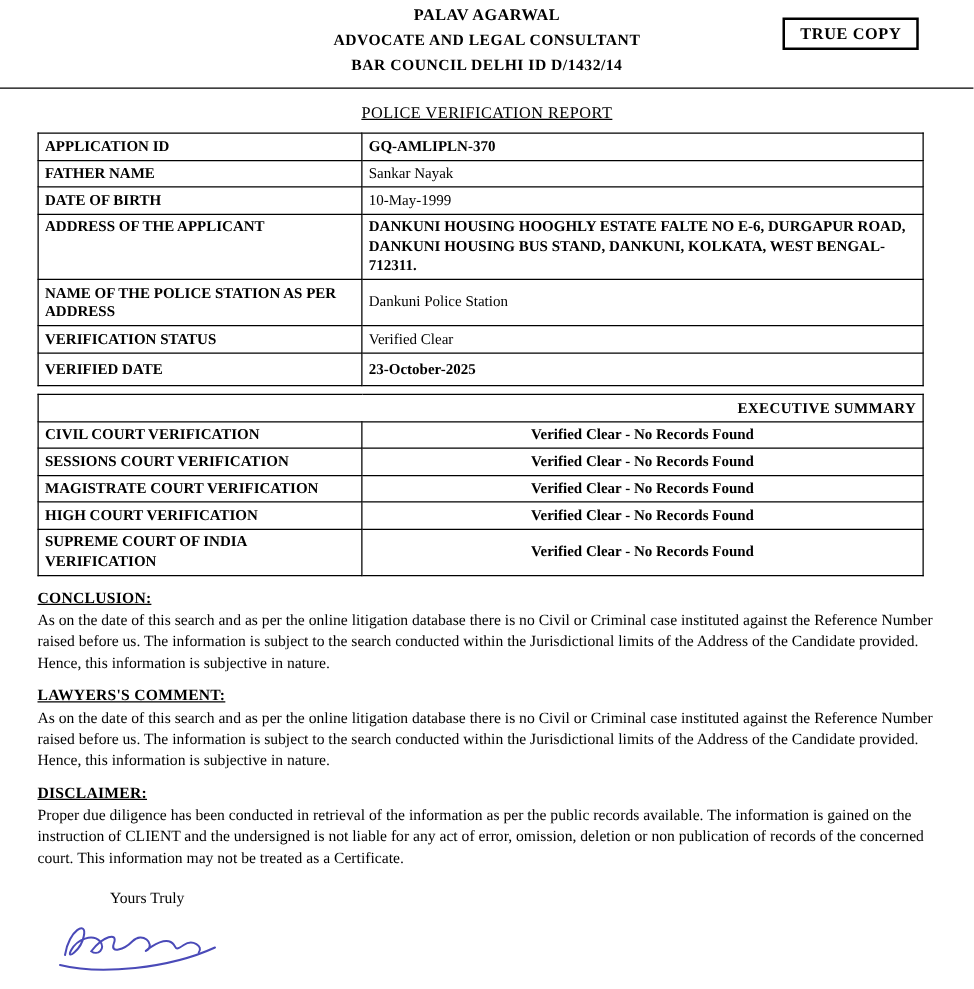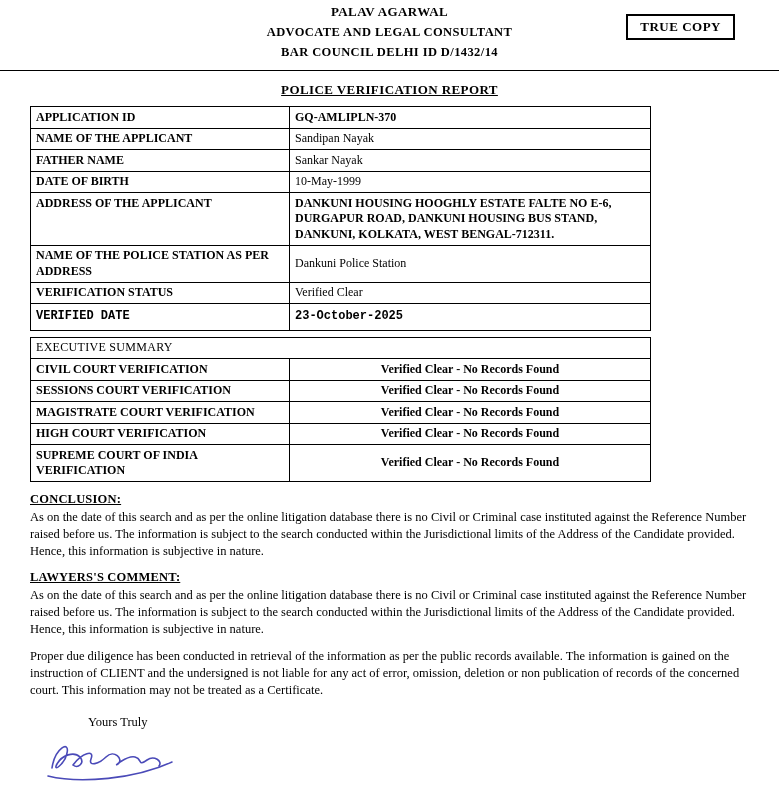--- a/index.html
+++ b/index.html
@@ -28,39 +28,39 @@
     font-weight: bold;
     letter-spacing: 0.5px;
     background: #fff;
   }
 
   .rule { border: none; border-top: 1.5px solid #000; margin-top: 10px; }
 
   .report-title {
     text-align: center;
     font-size: 13px;
-    font-weight: bold;
+    font-weight: normal;
     text-decoration: underline;
     letter-spacing: 0.4px;
     margin: 11px 0 8px 0;
   }
 
   
-  table { border-collapse: collapse; width: 621px; margin-left: 30px; table-layout: fixed; }
+  table { border-collapse: collapse; width: 709px; margin-left: 30px; table-layout: fixed; }
   td { border: 1px solid #000; font-size: 12px; padding: 2.5px 5px; line-height: 15.5px; }
   col.c-label { width: 259px; }
   td.lbl { font-weight: bold; vertical-align: top; }
   td.val { vertical-align: middle; }
   td.val.bold { font-weight: bold; }
   .details { margin-bottom: 6px; }
-  .row-verified-date td { padding-top: 5px; padding-bottom: 5px; font-family: Liberation Mono, monospace; }
+  .row-verified-date td { padding-top: 5px; padding-bottom: 5px; }
 
   .summary-head {
-    text-align: left;
-    font-weight: normal;
+    text-align: right;
+    font-weight: bold;
     letter-spacing: 0.3px;
   }
   .summary td.val { text-align: center; font-weight: bold; }
 
   
   .section { margin: 10px 20px 0 30px; }
   .section-heading {
     font-size: 12.5px;
     font-weight: bold;
     text-decoration: underline;
@@ -95,24 +95,20 @@
 
   <table class="details">
     <colgroup>
         <col class="c-label">
         <col>
       </colgroup>
     <tbody>
       <tr>
         <td class="lbl">APPLICATION ID</td>
         <td class="val bold">GQ-AMLIPLN-370</td>
-      </tr>
-      <tr>
-        <td class="lbl">NAME OF THE APPLICANT</td>
-        <td class="val">Sandipan Nayak</td>
       </tr>
       <tr>
         <td class="lbl">FATHER NAME</td>
         <td class="val">Sankar Nayak</td>
       </tr>
       <tr>
         <td class="lbl">DATE OF BIRTH</td>
         <td class="val">10-May-1999</td>
       </tr>
       <tr>
@@ -170,20 +166,21 @@
     <div class="section-heading">CONCLUSION:</div>
     <div class="section-body">As on the date of this search and as per the online litigation database there is no Civil or Criminal case instituted against the Reference Number raised before us. The information is subject to the search conducted within the Jurisdictional limits of the Address of the Candidate provided. Hence, this information is subjective in nature.</div>
   </div>
 
   <div class="section">
     <div class="section-heading">LAWYERS'S COMMENT:</div>
     <div class="section-body">As on the date of this search and as per the online litigation database there is no Civil or Criminal case instituted against the Reference Number raised before us. The information is subject to the search conducted within the Jurisdictional limits of the Address of the Candidate provided. Hence, this information is subjective in nature.</div>
   </div>
 
   <div class="section">
+    <div class="section-heading">DISCLAIMER:</div>
     <div class="section-body">Proper due diligence has been conducted in retrieval of the information as per the public records available. The information is gained on the instruction of CLIENT and the undersigned is not liable for any act of error, omission, deletion or non publication of records of the concerned court. This information may not be treated as a Certificate.</div>
   </div>
 
   <div class="closing">
     <div class="yours-truly">Yours Truly</div>
     <div class="signature">
       <svg width="140" height="52" viewBox="0 0 140 52">
         <g fill="none" stroke="#4a4ab8" stroke-width="1.6" stroke-linecap="round">
           <path d="M12,34 C15,14 30,6 27,19 C25,30 12,39 17,30 C22,21 34,17 40,23 C45,29 38,35 33,31 C42,19 55,15 51,25 C48,33 59,30 66,23 C74,15 84,25 78,30 C72,34 87,21 95,23 C103,25 97,33 107,26 C114,21 123,27 119,32"></path>
           <path d="M8,42 C40,50 95,45 132,28"></path>

